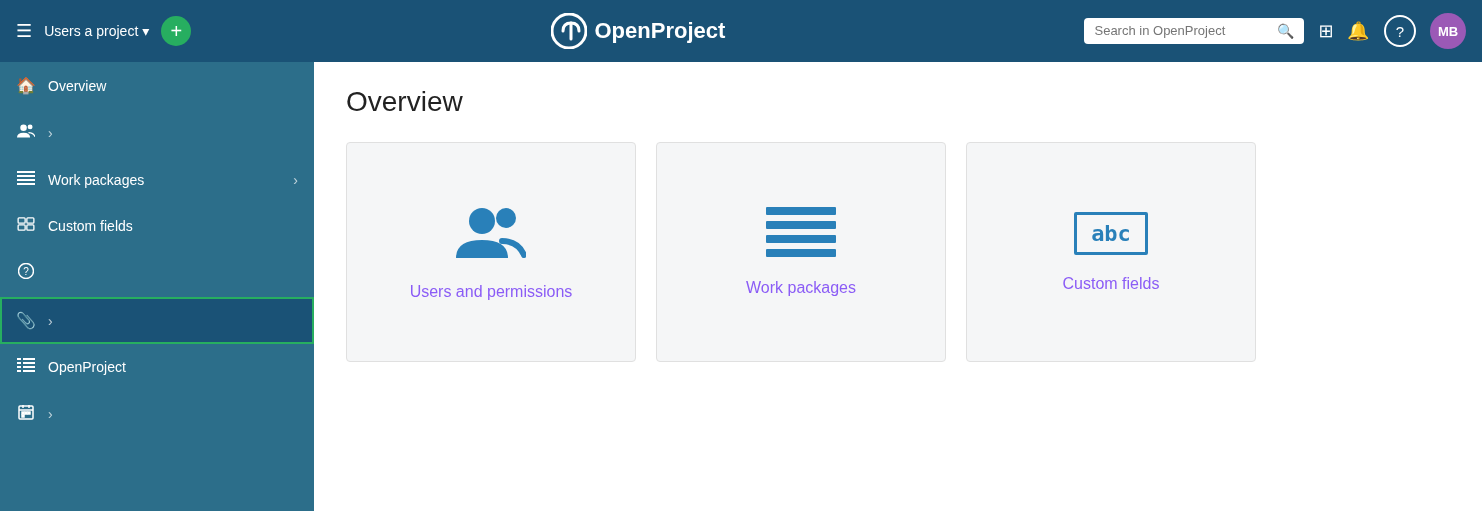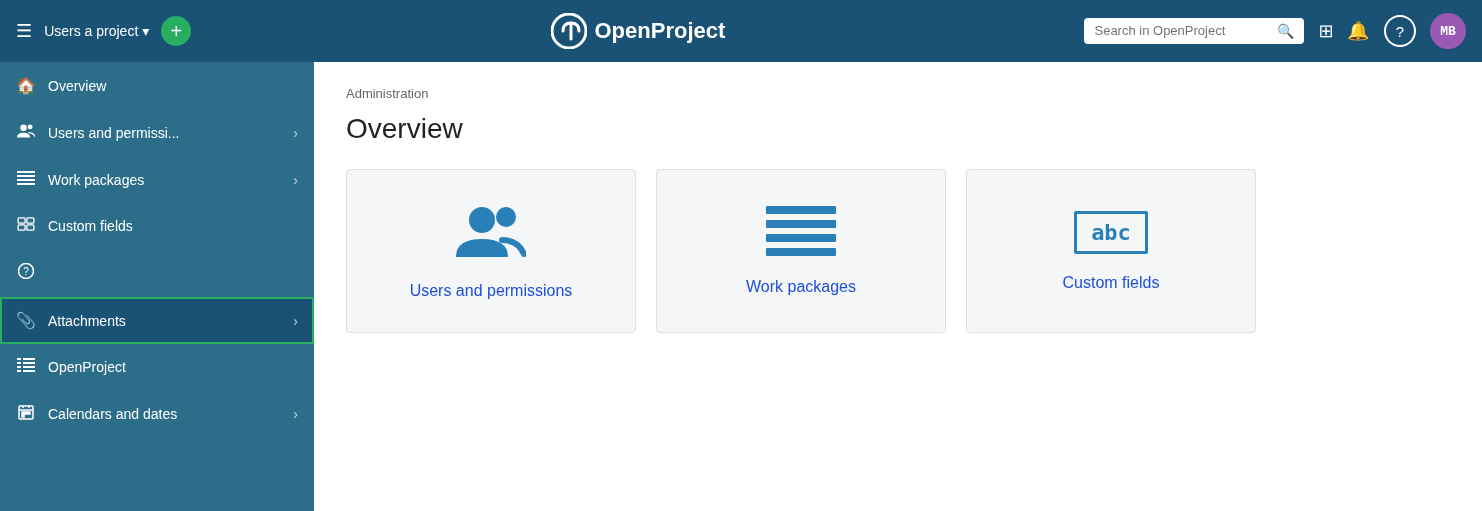--- a/index.html
+++ b/index.html
@@ -85,21 +85,20 @@
       color: white;
       border-radius: 50%;
       width: 36px;
       height: 36px;
       display: flex;
       align-items: center;
       justify-content: center;
       font-size: 13px;
       font-weight: bold;
       cursor: pointer;
-      font-family: Liberation Mono, monospace;
     }
 
     
     .main-layout { display: flex; flex: 1; overflow: hidden; }
 
     
     .sidebar {
       background-color: #2c6e8a;
       width: 314px;
       flex-shrink: 0;
@@ -137,30 +136,30 @@
     .breadcrumb { font-size: 13px; color: #666; margin-bottom: 12px; }
     .page-title { font-size: 28px; font-weight: 400; color: #222; margin-bottom: 24px; }
 
     
     .cards-grid { display: flex; gap: 20px; flex-wrap: wrap; }
     .card {
       background: #f5f6f7;
       border: 1px solid #e0e0e0;
       border-radius: 4px;
       width: 290px;
-      height: 164px;
+      height: 220px;
       display: flex;
       flex-direction: column;
       align-items: center;
       justify-content: center;
       gap: 20px;
       cursor: pointer;
       text-decoration: none;
     }
-    .card-label { font-size: 16px; color: #1d4ed8; text-align: center; }
+    .card-label { font-size: 16px; color: #8b5cf6; text-align: center; }
 
     
     .users-icon-svg, .workpackages-icon-svg, .customfields-icon-svg {
       display: flex; align-items: center; justify-content: center;
     }
 
     
     .abc-box {
       border: 3px solid #2980b9;
       border-radius: 2px;
@@ -218,21 +217,20 @@
     </a>
     <a class="sidebar-item">
       <span class="sidebar-item-icon">
         <svg width="18" height="16" viewBox="0 0 22 18" fill="white">
             <circle cx="8" cy="5" r="4"></circle>
             <circle cx="16" cy="4" r="3"></circle>
             <path d="M0 17 Q0 11 8 11 Q16 11 16 17"></path>
             <path d="M14 11 Q20 11 22 16" fill="none" stroke="white" stroke-width="1.5"></path>
           </svg>
       </span>
-      <span class="sidebar-item-label">Users and permissi...</span>
       <span class="sidebar-item-arrow">›</span>
     </a>
     <a class="sidebar-item">
       <span class="sidebar-item-icon">
         <svg width="18" height="14" viewBox="0 0 18 14" fill="white">
             <rect y="0" width="18" height="2"></rect>
             <rect y="4" width="18" height="2"></rect>
             <rect y="8" width="18" height="2"></rect>
             <rect y="12" width="18" height="2"></rect>
           </svg>
@@ -254,21 +252,20 @@
     <a class="sidebar-item">
       <span class="sidebar-item-icon">
         <svg width="16" height="16" viewBox="0 0 16 16" fill="white">
             <circle cx="8" cy="8" r="7.5" fill="none" stroke="white" stroke-width="1.5"></circle>
             <text x="8" y="12" text-anchor="middle" font-size="10" font-family="Arial" fill="white">?</text>
           </svg>
       </span>
     </a>
     <a class="sidebar-item active">
       <span class="sidebar-item-icon">📎</span>
-      <span class="sidebar-item-label">Attachments</span>
       <span class="sidebar-item-arrow">›</span>
     </a>
     <a class="sidebar-item">
       <span class="sidebar-item-icon">
         <svg width="18" height="14" viewBox="0 0 18 14" fill="white">
             <rect y="0" width="4" height="2"></rect>
             <rect y="4" width="4" height="2"></rect>
             <rect y="8" width="4" height="2"></rect>
             <rect y="12" width="4" height="2"></rect>
             <rect x="6" y="0" width="12" height="2"></rect>
@@ -285,27 +282,25 @@
             <rect x="1" y="2" width="14" height="13" rx="1"></rect>
             <line x1="1" y1="6" x2="15" y2="6"></line>
             <line x1="5" y1="1" x2="5" y2="4"></line>
             <line x1="11" y1="1" x2="11" y2="4"></line>
             <rect x="4" y="8" width="2" height="2" fill="white"></rect>
             <rect x="7" y="8" width="2" height="2" fill="white"></rect>
             <rect x="10" y="8" width="2" height="2" fill="white"></rect>
             <rect x="4" y="11" width="2" height="2" fill="white"></rect>
           </svg>
       </span>
-      <span class="sidebar-item-label">Calendars and dates</span>
       <span class="sidebar-item-arrow">›</span>
     </a>
   </nav>
 
   <main class="content">
-    <div class="breadcrumb">Administration</div>
     <h1 class="page-title">Overview</h1>
 
     <div class="cards-grid">
 
       <a class="card">
         <div class="users-icon-svg">
           <svg width="70" height="60" viewBox="0 0 70 60" fill="#2980b9">
             <circle cx="26" cy="18" r="13"></circle>
             <circle cx="50" cy="15" r="10"></circle>
             <path d="M0 55 Q0 37 26 37 Q52 37 52 55"></path>

